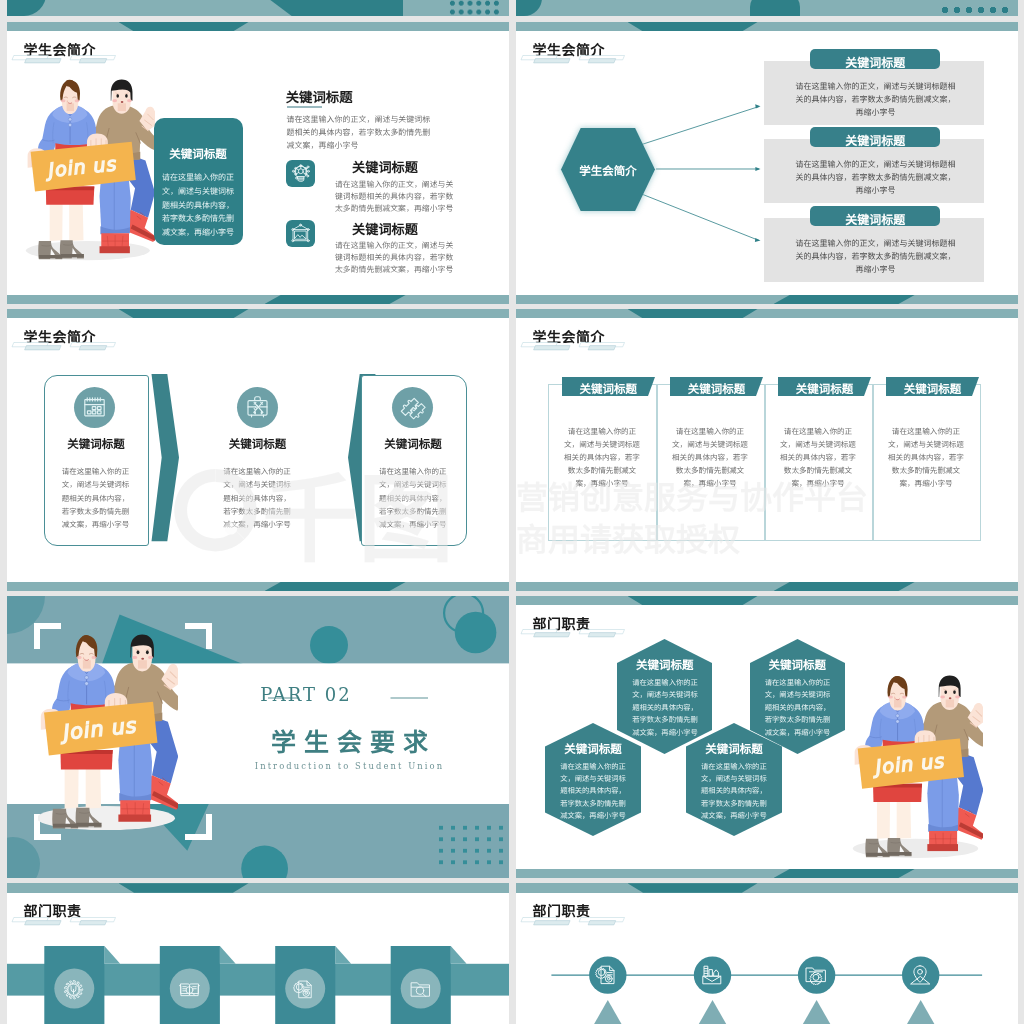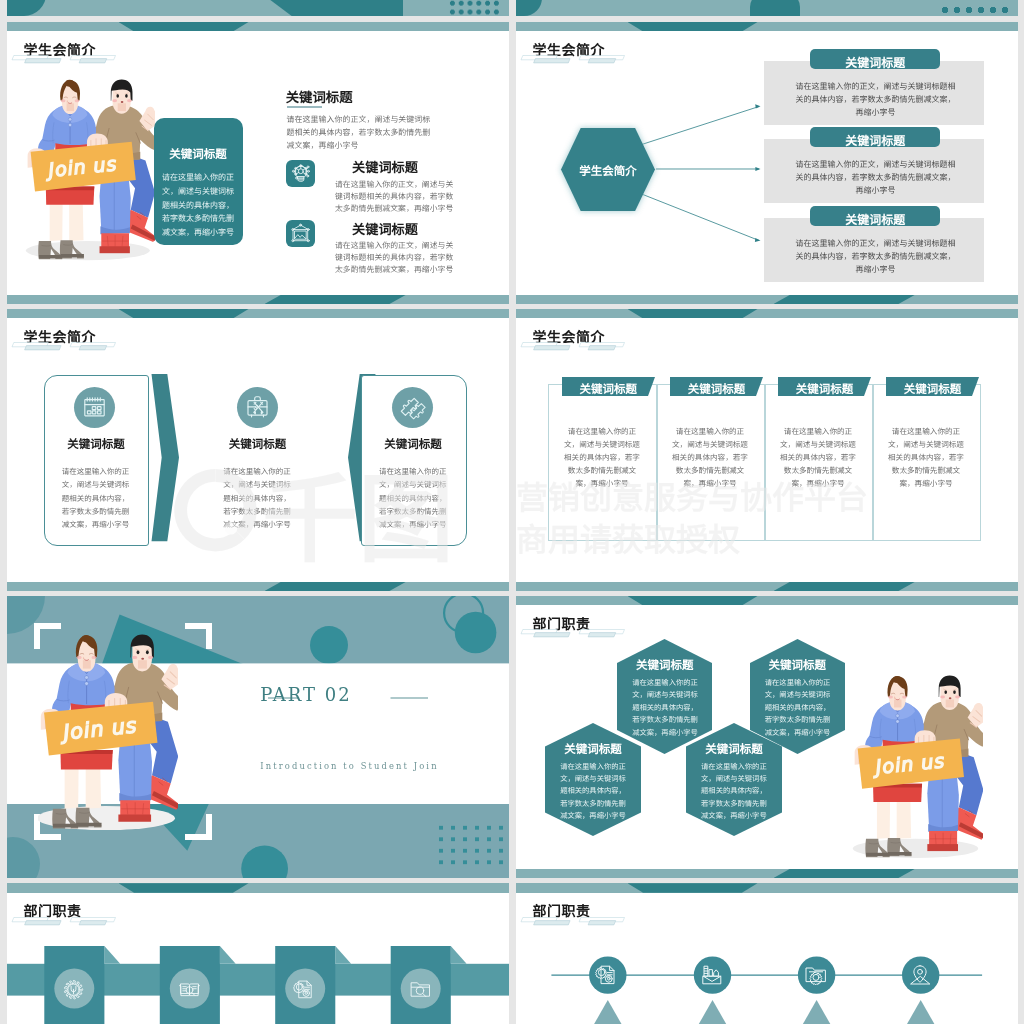--- a/index.html
+++ b/index.html
@@ -397,21 +397,22 @@
 
     <svg class="lyr" style="left:31.7px;top:37.7px;" width="140.2" height="196.3" viewBox="0 0 300 420">
         <use href="#shadow-white" x="0" y="0"></use>
         <use href="#joinus-figs" x="0" y="0"></use>
       </svg>
 
     <svg class="lyr" style="left:261.4px;top:98px;" width="160" height="8" viewBox="0 0 160 8">
       <path d="M0 4 H31.2 M122.5 4 H160" stroke="#5f9397" stroke-width="1.1"></path>
     </svg>
     <div class="lyr" style="left:253.8px;top:88px;width:175px;font-size:18px;color:#3f7f82;font-family:'DejaVu Serif',serif;letter-spacing:2px;">PART 02</div>
-    <div class="lyr" style="left:235px;top:165px;width:216px;text-align:center;font-size:8.4px;color:#6f9496;letter-spacing:2.1px;font-family:'DejaVu Serif',serif;">Introduction to Student Join</div>
+    <div class="lyr" style="left:235px;top:126px;width:216px;text-align:center;font-size:25px;color:#3f7f82;font-weight:600;letter-spacing:8px;text-indent:8px;">学生会要求</div>
+    <div class="lyr" style="left:235px;top:165px;width:216px;text-align:center;font-size:8.4px;color:#6f9496;letter-spacing:2.1px;font-family:'DejaVu Serif',serif;">Introduction to Student Union</div>
   </div>
 
   <div class="slide" style="left:515.5px;top:596.1px;">
     <div class="topbar">
       <div class="para" style="left:112px;width:130px;clip-path:polygon(0 0,100% 0,88% 100%,12% 100%);"></div>
     </div>
     <div class="botbar">
       <div class="para" style="left:258px;width:142px;clip-path:polygon(12% 0,100% 0,88% 100%,0 100%);"></div>
     </div>
     <div class="sttl" style="left:17px;top:16.5px;font-size:14px;">部门职责</div>

